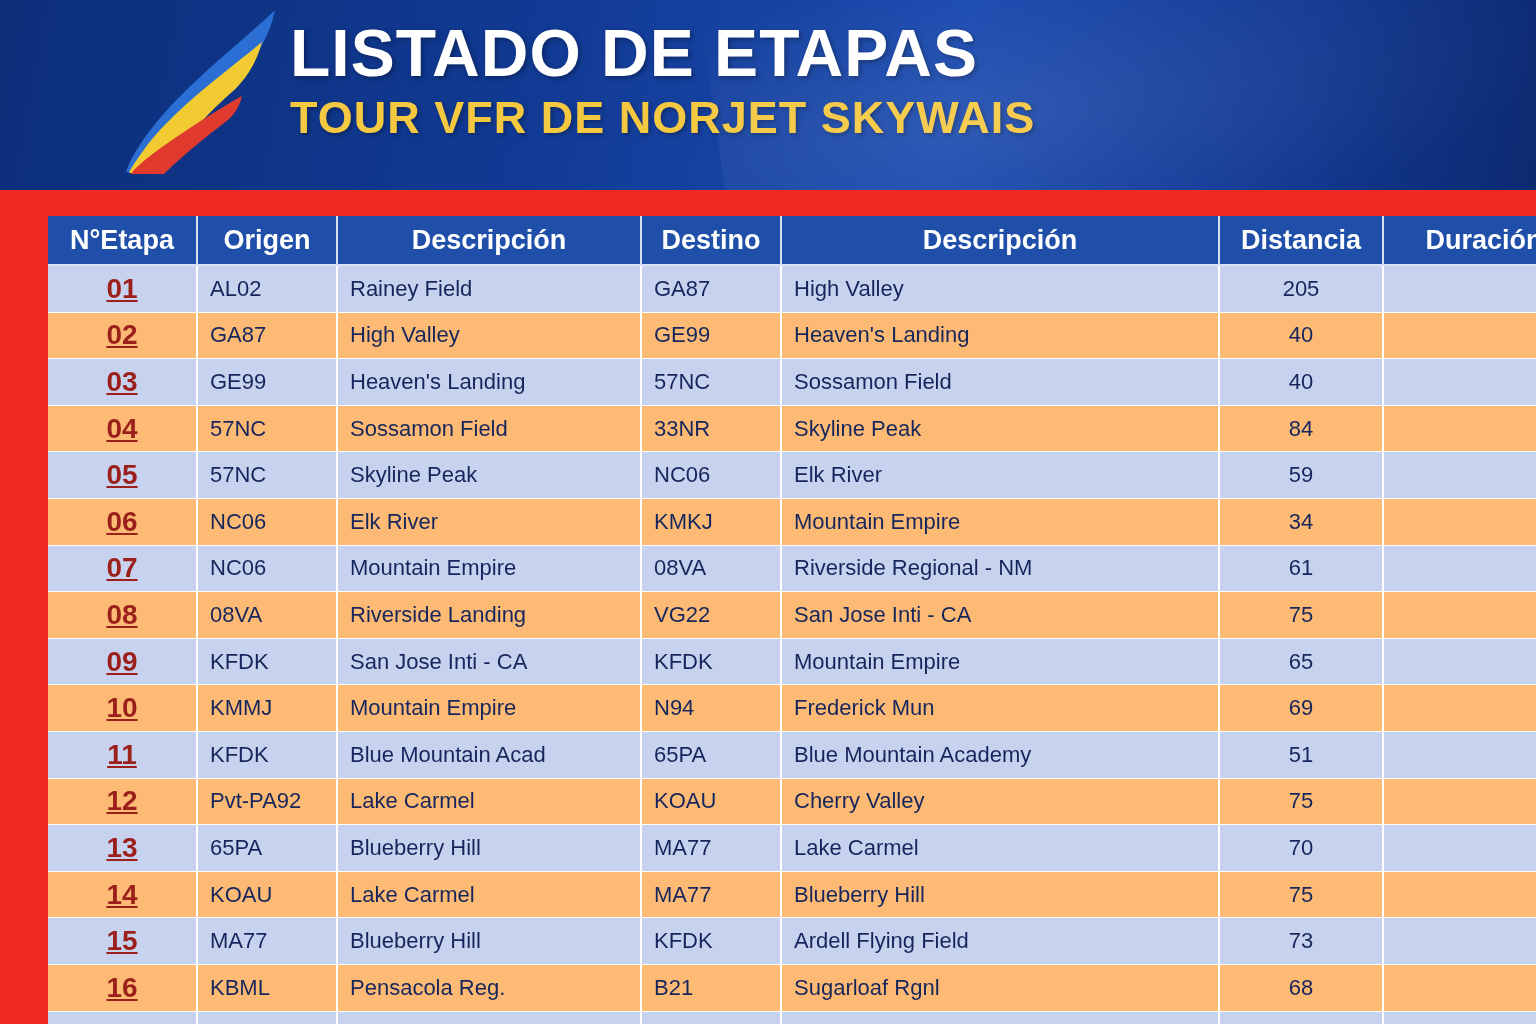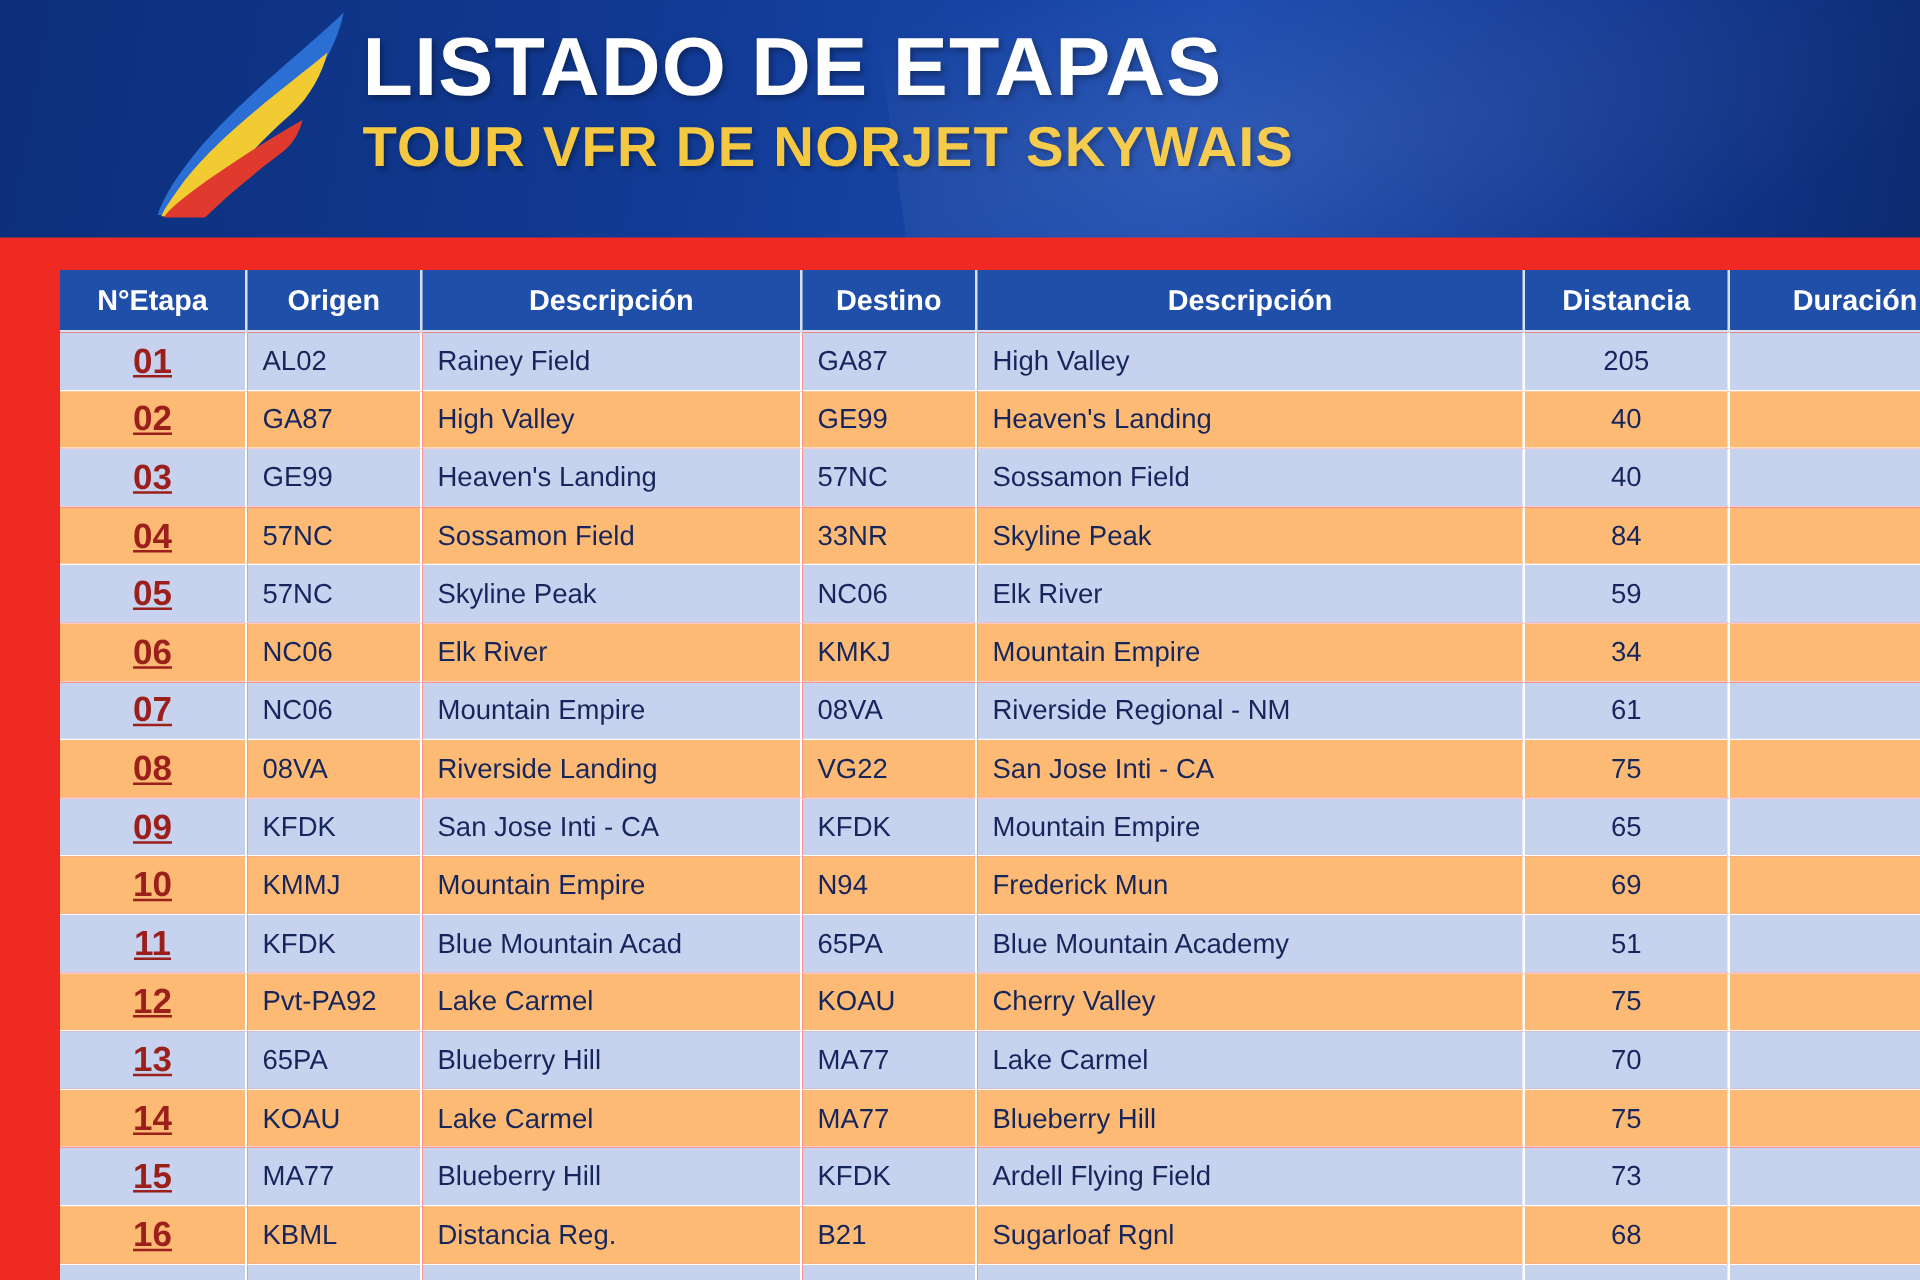--- a/index.html
+++ b/index.html
@@ -81,21 +81,21 @@
   table.stages {
     border-collapse: collapse;
     width: 1440px;
     table-layout: fixed;
     font-size: 22px;
     color: #16265c;
   }
   table.stages thead th {
     background: #1f4fa8;
     color: #ffffff;
-    font-size: 23px;
+    font-size: 27px;
     font-weight: bold;
     height: 48px;
     border-right: 2px solid #d9e0f2;
     border-bottom: 2px solid #d9e0f2;
     text-align: center;
     padding: 0 6px;
     white-space: nowrap;
   }
   table.stages thead th:last-child { border-right: none; }
   table.stages tbody td {
@@ -293,21 +293,21 @@
             <td class="w-orig">MA77</td>
             <td class="w-desc1">Blueberry Hill</td>
             <td class="w-dest">KFDK</td>
             <td class="w-desc2">Ardell Flying Field</td>
             <td class="w-dist">73</td>
             <td class="w-dur"></td>
           </tr>
           <tr class="even">
             <td class="col-num w-num"><span>16</span></td>
             <td class="w-orig">KBML</td>
-            <td class="w-desc1">Distancia Reg.</td>
+            <td class="w-desc1">Pensacola Reg.</td>
             <td class="w-dest">B21</td>
             <td class="w-desc2">Sugarloaf Rgnl</td>
             <td class="w-dist">68</td>
             <td class="w-dur"></td>
           </tr>
           <tr class="odd">
             <td class="col-num w-num"><span>17</span></td>
             <td class="w-orig">ME79</td>
             <td class="w-desc1">Two Falls</td>
             <td class="w-dest">KMLT</td>

